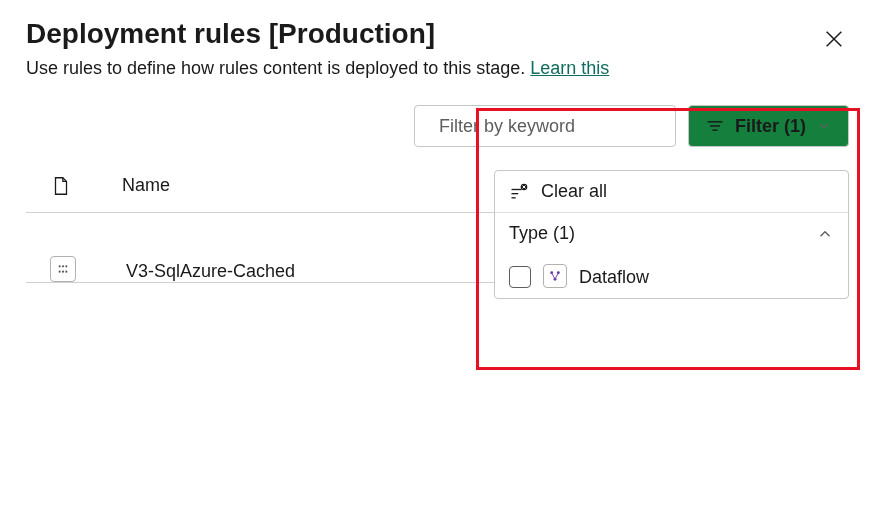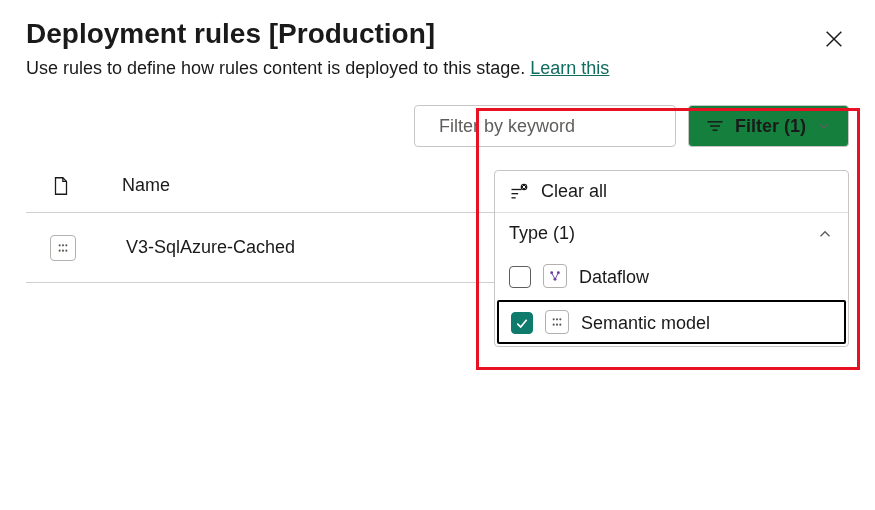--- a/index.html
+++ b/index.html
@@ -95,21 +95,21 @@
     align-items: center;
     height: 54px;
     border-bottom: 1px solid #d2d0ce;
     font-weight: 400;
     font-size: 18px;
     gap: 50px;
     padding-left: 24px;
   }
   .table-row {
     display: flex;
-    align-items: center;
+    align-items: flex-end;
     height: 70px;
     border-bottom: 1px solid #d2d0ce;
     font-size: 18px;
     gap: 50px;
     padding-left: 24px;
   }
   .type-icon-box {
     width: 26px;
     height: 26px;
     border: 1px solid #b3b0ad;
@@ -281,33 +281,15 @@
         <circle cx="7" cy="7" r="2.2" fill="#6b3fa0"></circle>
         <circle cx="17" cy="7" r="2.2" fill="#6b3fa0"></circle>
         <circle cx="12" cy="17" r="2.2" fill="#6b3fa0"></circle>
         <line x1="8" y1="9" x2="11" y2="15" stroke="#6b3fa0" stroke-width="1.4"></line>
         <line x1="16" y1="9" x2="13" y2="15" stroke="#6b3fa0" stroke-width="1.4"></line>
       </svg>
     </div>
     <span>Dataflow</span>
   </div>
 
-  <div class="panel-row panel-option focused">
-    <div class="checkbox checked">
-      <svg viewBox="0 0 24 24" width="16" height="16">
-        <polyline points="5,13 10,18 19,7" fill="none" stroke="#fff" stroke-width="2.5"></polyline>
-      </svg>
-    </div>
-    <div class="mini-icon-box">
-      <svg viewBox="0 0 24 24" width="16" height="16">
-        <circle cx="7" cy="8" r="1.6" fill="#5b5957"></circle>
-          <circle cx="12" cy="8" r="1.6" fill="#5b5957"></circle>
-          <circle cx="17" cy="8" r="1.6" fill="#5b5957"></circle>
-        <circle cx="7" cy="16" r="1.6" fill="#5b5957"></circle>
-          <circle cx="12" cy="16" r="1.6" fill="#5b5957"></circle>
-          <circle cx="17" cy="16" r="1.6" fill="#5b5957"></circle>
-      </svg>
-    </div>
-    <span>Semantic model</span>
-  </div>
 </div>
 
 <div class="annotation" style="left:476px; top:108px; width:384px; height:262px;"></div>
 
 </body></html>

